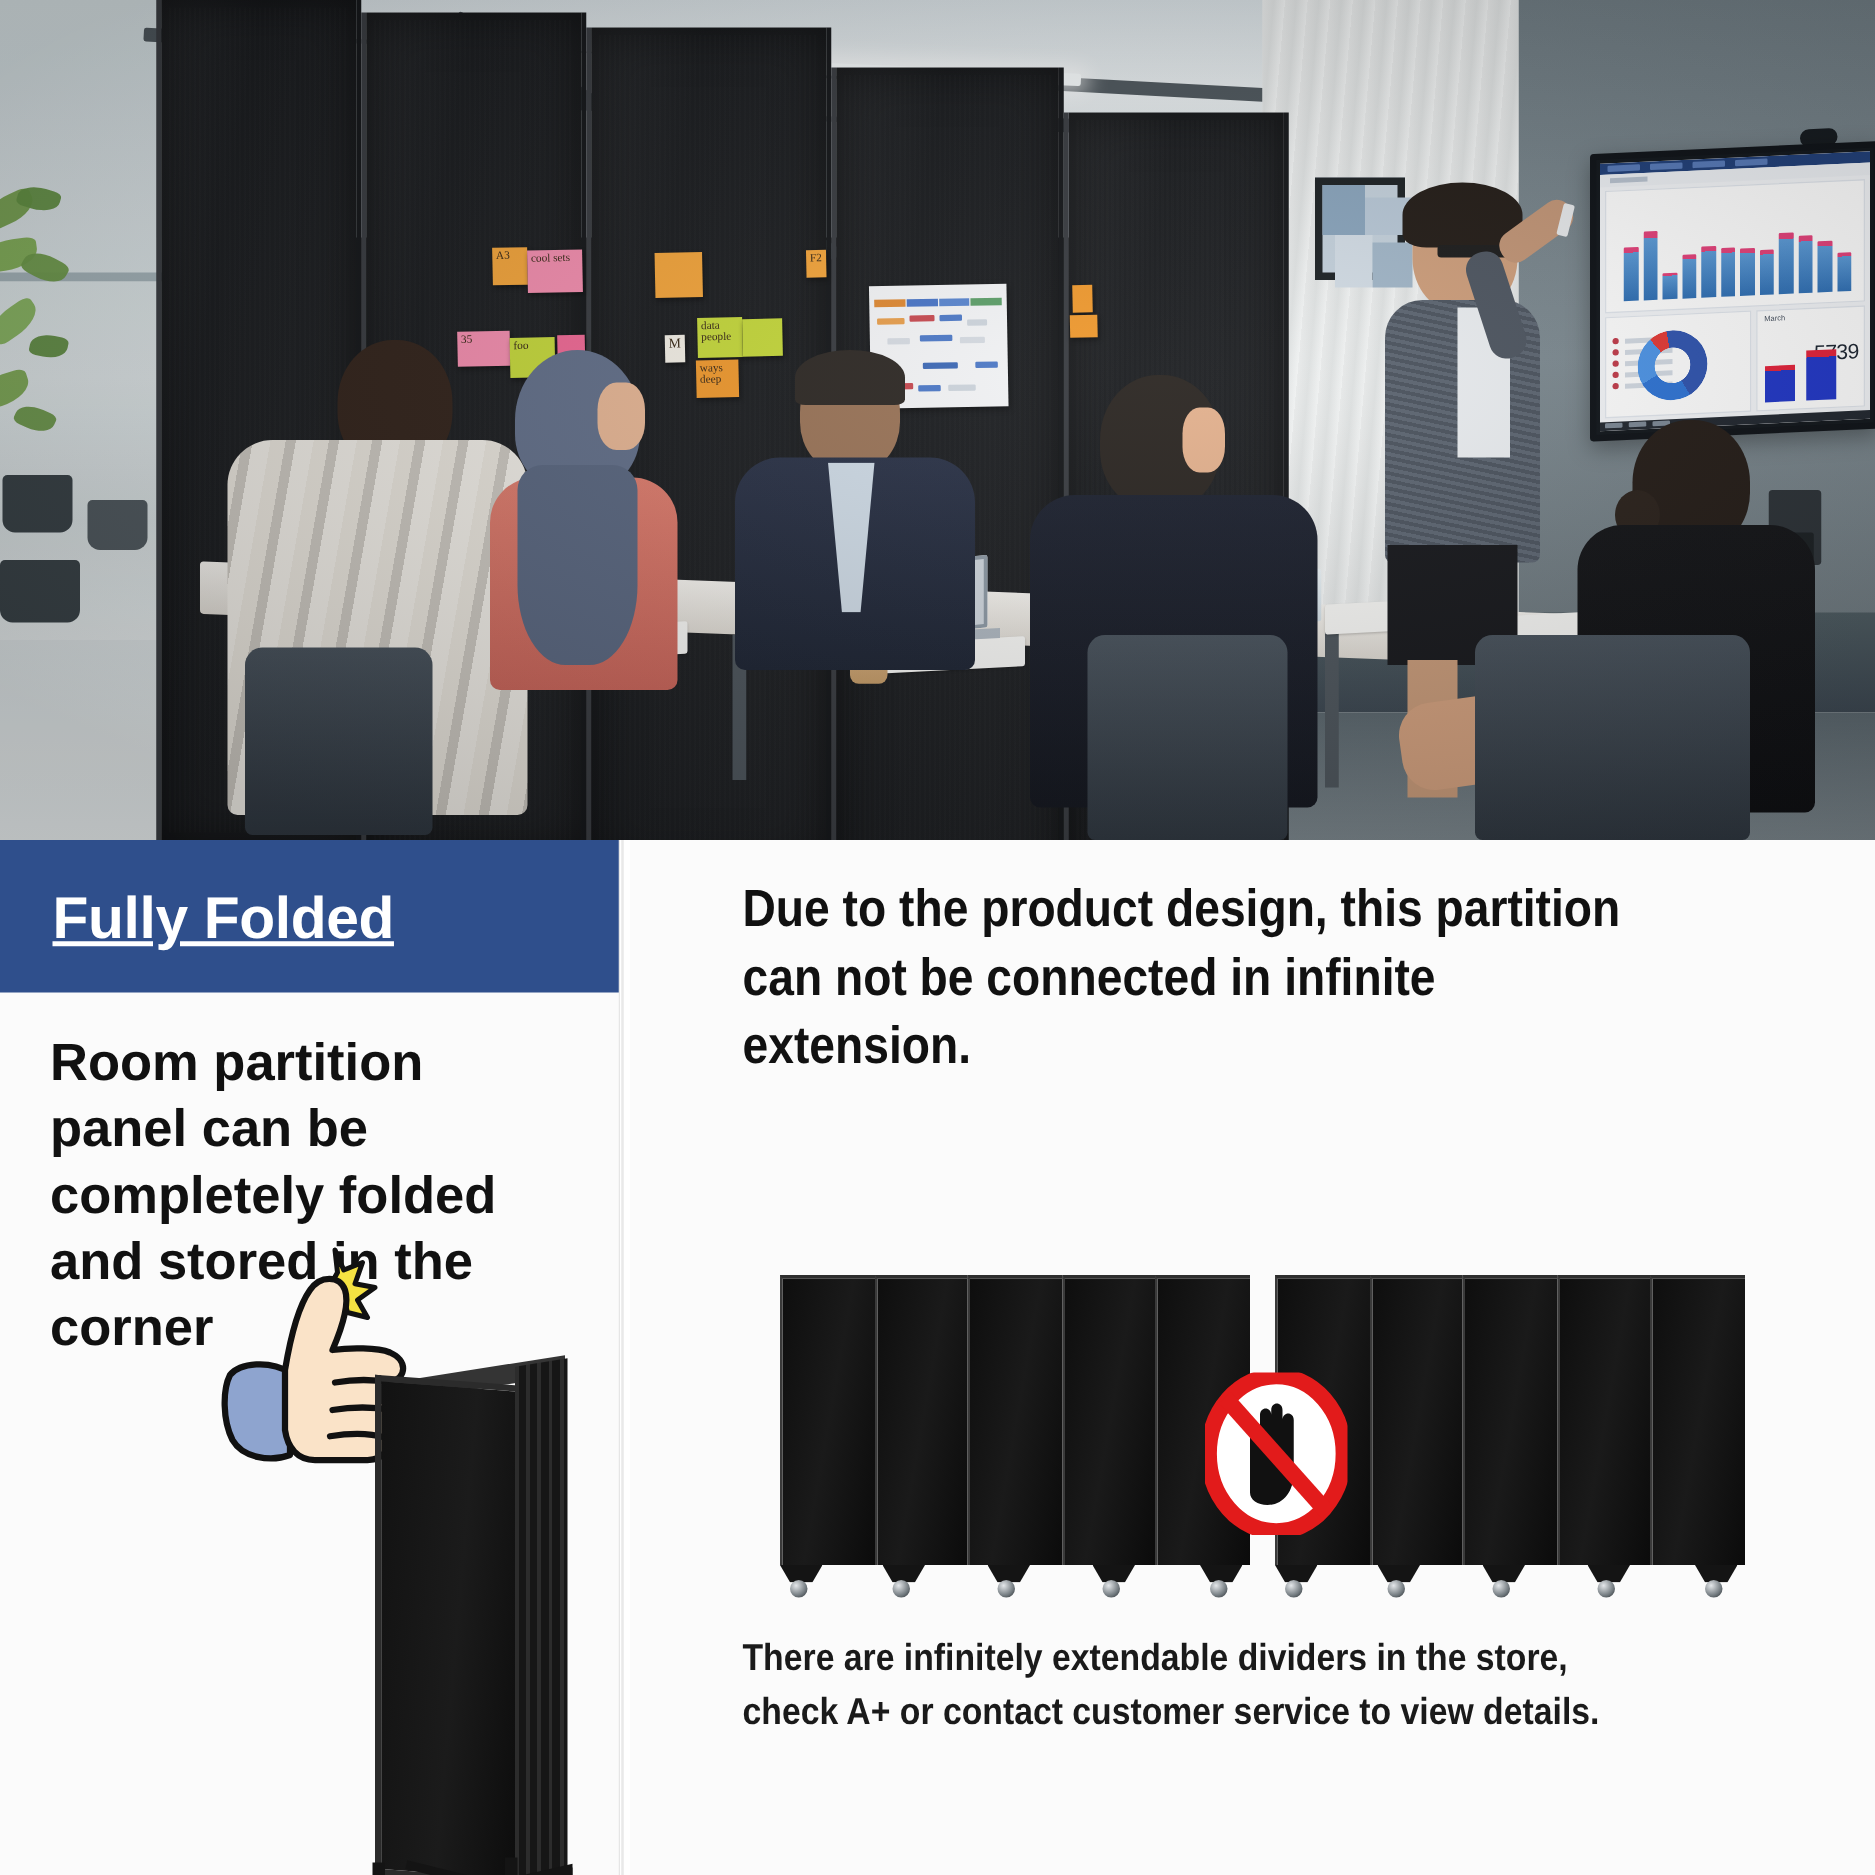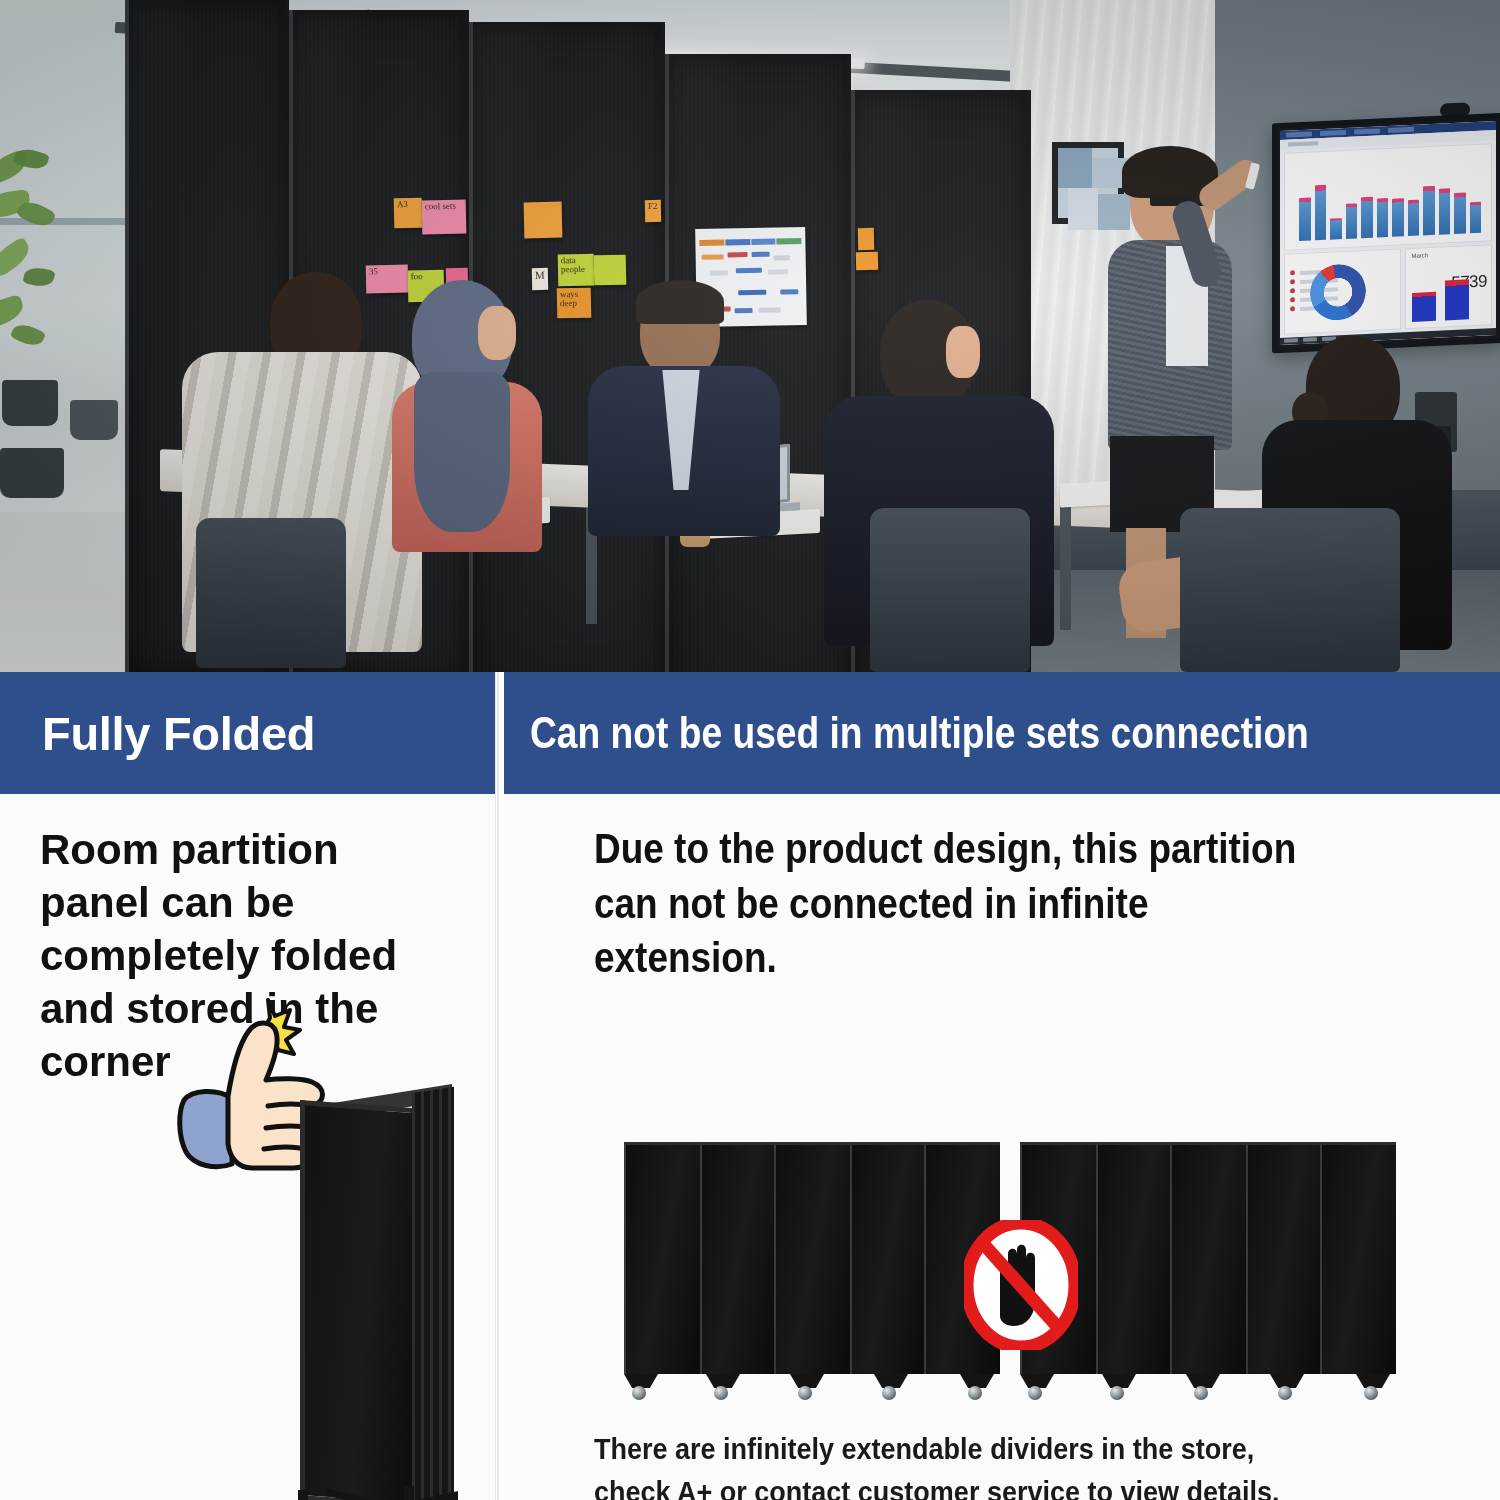--- a/index.html
+++ b/index.html
@@ -243,21 +243,21 @@
     border-right:1px solid #e6e6e6;
   }
   .col-gap{ width:8px; background:#ffffff; }
   .col-right{ flex:1; position:relative; background:#fbfbfb; }
 
   .hdr{
     background:#2f4f8c; color:#ffffff; display:flex; align-items:center;
     height:122px; padding:0 0 0 42px;
   }
   .hdr-left-txt{
-    font-size:47px; font-weight:bold; letter-spacing:-.3px;
+    font-size:47px; font-weight:bold; letter-spacing:-.3px;text-decoration:underline;
   }
   .col-right .hdr{ padding-left:26px; }
   .hdr-right-txt{
     font-size:44px; font-weight:bold; transform:scaleX(.845);
     transform-origin:left center; white-space:nowrap; letter-spacing:0px;
   }
 
   .body-left{ position:relative; height:706px; }
   .body-right{ position:relative; height:706px; }
 
@@ -598,23 +598,20 @@
             <span class="base-bar" style="left:36px;top:6px;width:66px;height:7px;transform:rotate(14deg);"></span>
 
           </div>
         </div>
       </div>
     </div>
 
     <div class="col-gap"></div>
 
     <div class="col-right">
-      <div class="hdr">
-        <div class="hdr-right-txt">Can not be used in multiple sets connection</div>
-      </div>
       <div class="body-right">
         <div class="lead-right">Due to the product design, this partition can not be connected in infinite extension.</div>
 
         <div class="pset pset-a">
           <span class="pan" style="left:0px;width:76px;"></span>
           <span class="pan" style="left:76px;width:74px;"></span>
           <span class="pan" style="left:150px;width:76px;"></span>
           <span class="pan" style="left:226px;width:74px;"></span>
           <span class="pan" style="left:300px;width:76px;"></span>
           <span class="foot" style="left:0px;"></span>

